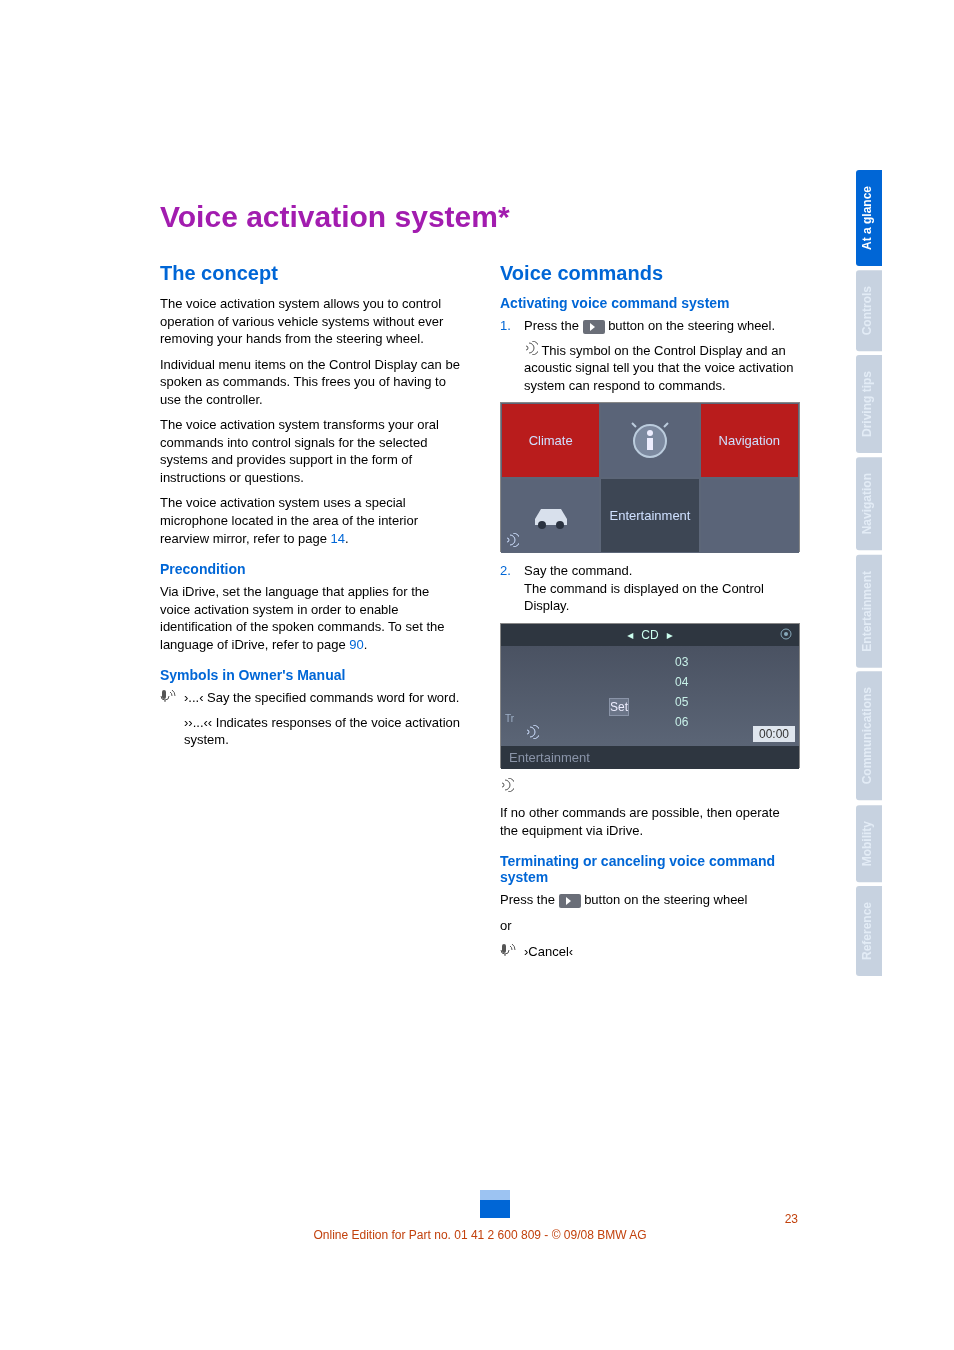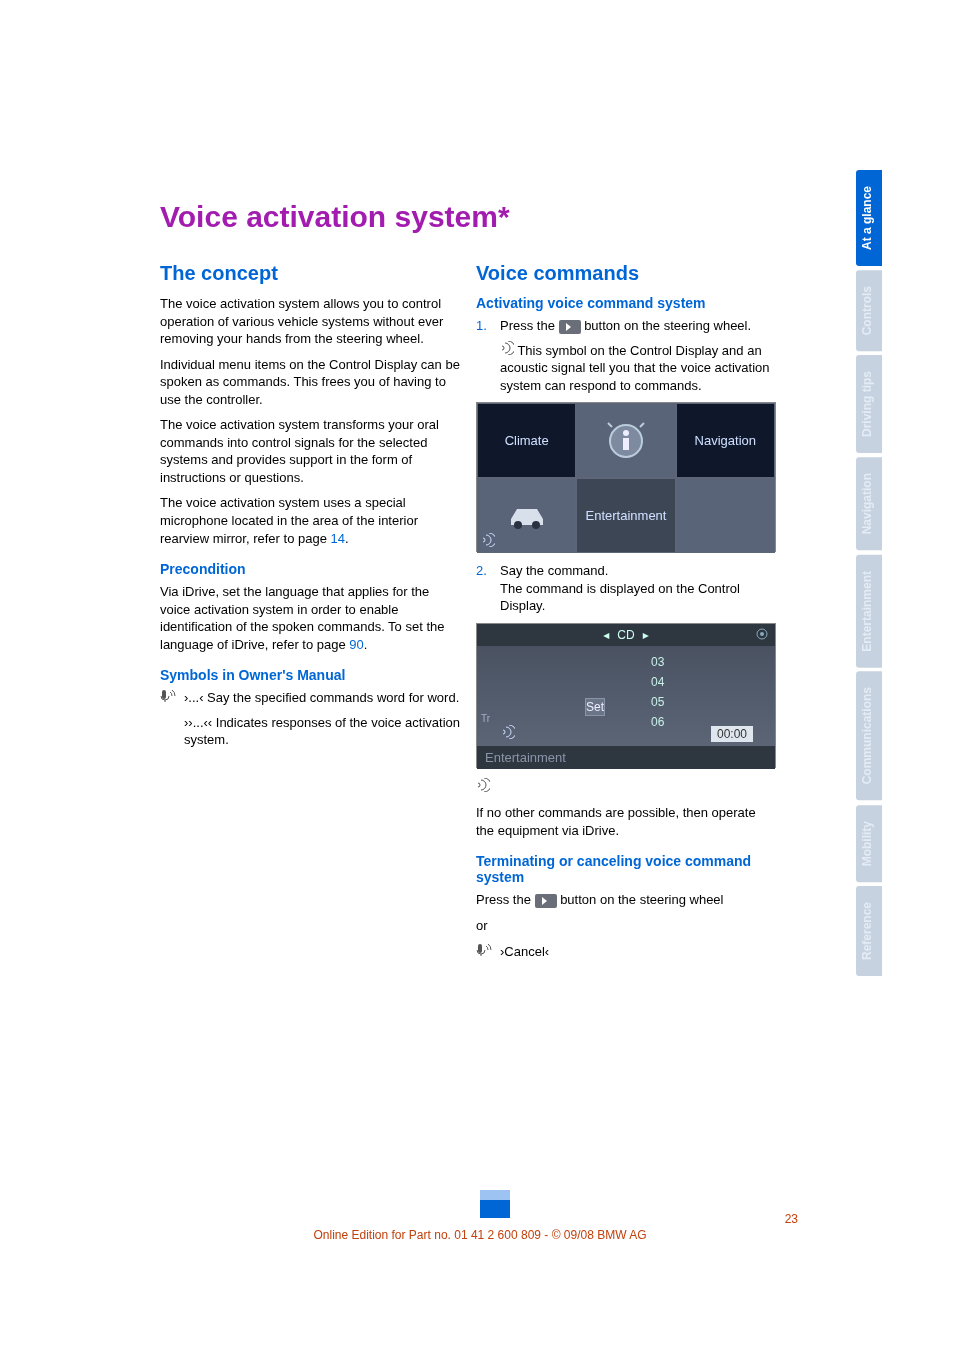--- a/index.html
+++ b/index.html
@@ -1,50 +1,50 @@
 <!DOCTYPE html>
 <html><head>
 <meta charset="utf-8">
 <style>
   * { box-sizing: border-box; margin: 0; padding: 0; }
   html, body { width: 954px; height: 1350px; background: #fff; font-family: Arial, Helvetica, sans-serif; }
   .page { position: relative; width: 954px; height: 1350px; }
   .content { position: absolute; left: 160px; top: 200px; width: 640px; }
   h1 { color: #a21caf; font-size: 30px; font-weight: bold; margin-bottom: 28px; }
-  .cols { display: flex; gap: 16px; }
+  .cols { display: flex; gap: 40px; }
   .col { width: 300px; }
   h2 { color: #0066d6; font-size: 20px; font-weight: bold; margin-bottom: 10px; }
   h3 { color: #0066d6; font-size: 14px; font-weight: bold; margin-top: 14px; margin-bottom: 6px; }
   p { font-size: 13px; color: #000; line-height: 1.35; margin-bottom: 8px; }
   .link { color: #0066d6; }
   ol { list-style: none; font-size: 13px; color: #000; }
   ol li { margin-bottom: 8px; position: relative; padding-left: 24px; line-height: 1.35; }
   ol li .idx { position: absolute; left: 0; color: #0066d6; }
   .iconline { display: flex; font-size: 13px; line-height: 1.35; margin-bottom: 6px; }
   .iconcol { width: 24px; flex-shrink: 0; }
   .icontxt { flex: 1; }
   .mic-icon { display: inline-block; width: 16px; height: 14px; }
   .wave-icon { display: inline-block; width: 14px; height: 14px; }
   .btn-icon { display: inline-block; width: 22px; height: 14px; vertical-align: middle; background: #6a6e78; border-radius: 2px; position: relative; }
   .btn-icon::after { content: ""; position: absolute; left: 7px; top: 3px; width: 0; height: 0; border-left: 5px solid #fff; border-top: 4px solid transparent; border-bottom: 4px solid transparent; }
   .img-block { width: 300px; background: #4f5866; border: 1px solid #888; margin: 8px 0 10px 0; }
   .img1 { height: 150px; position: relative; color: #eef; font-size: 13px; }
   .img1 .row { display:flex; height:75px; }
   .img1 .cell { flex:1; display:flex; align-items:center; justify-content:center; border:1px solid #5c6678; }
-  .img1 .cell.side { background:#0f172a; color:#cfe0ff; }
+  .img1 .cell.side { background:#b91c1c; color:#cfe0ff; }
   .img1 .cell.mid { background:#5a6478; }
   .img1 .ent { background:#3d4654; color:#cfe0ff; }
   .img1 .corner { position:absolute; left:4px; bottom:2px; font-size:11px; color:#cfe0ff; }
   .img2 { height: 145px; position: relative; color: #dfe6f0; font-size: 12px; }
   .img2 .top { height:22px; background:#2e3640; display:flex; align-items:center; justify-content:center; gap:8px; color:#cfe; font-size:12px; position:relative; }
   .img2 .top .gear { position:absolute; right:6px; top:3px; color:#8aa; }
   .img2 .body { height:100px; position:relative; background:linear-gradient(#4a5262,#5b6576); }
   .img2 .set { position:absolute; left:108px; top:52px; background:#6b7588; border:1px solid #8a94a8; padding:1px 0; color:#eef; font-size:12px; }
   .img2 .numcol { position:absolute; left:174px; top:6px; font-size:12px; color:#c8f0e8; line-height:20px; }
-  .img2 .time { position:absolute; right:22px; bottom:4px; background:#dfe6ee; color:#333; padding:1px 6px; font-size:12px; }
+  .img2 .time { position:absolute; right:4px; bottom:4px; background:#dfe6ee; color:#333; padding:1px 6px; font-size:12px; }
   .img2 .tr { position:absolute; left:4px; bottom:22px; color:#9fb0c8; font-size:10px; }
   .img2 .bottom { height:23px; background:#2e3640; color:#8a94a8; font-size:13px; padding-left:8px; display:flex; align-items:center; }
   .tabs { position: absolute; right: 72px; top: 170px; width: 26px; display: flex; flex-direction: column; gap: 4px; }
   .tab { writing-mode: vertical-rl; transform: rotate(180deg); font-size: 12px; font-weight: bold; padding: 16px 4px; color: #fff; background: #c7d2e0; border-radius: 0 3px 3px 0; text-align: center; }
   .tab.active { background: #0066d6; }
   .tab.faded { color: #e3ecf6; }
   .footer { position: absolute; left: 160px; width: 640px; top: 1212px; text-align: center; font-size: 12px; color: #c2410c; }
   .pagenum { text-align: right; padding-right: 2px; margin-bottom: 2px; }
   .bluetick { position: absolute; left: 480px; top: 1200px; width: 30px; height: 18px; background: #0066d6; }
   .bluetick::before { content:""; position:absolute; left:0; top:-10px; width:30px; height:10px; background:#9cc3f2; }

